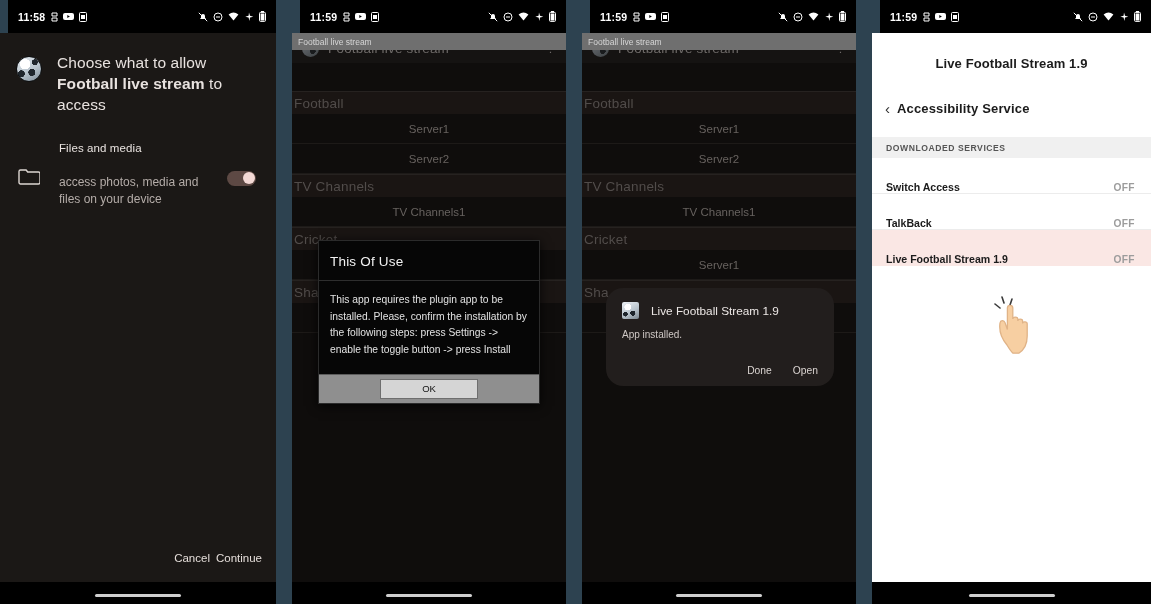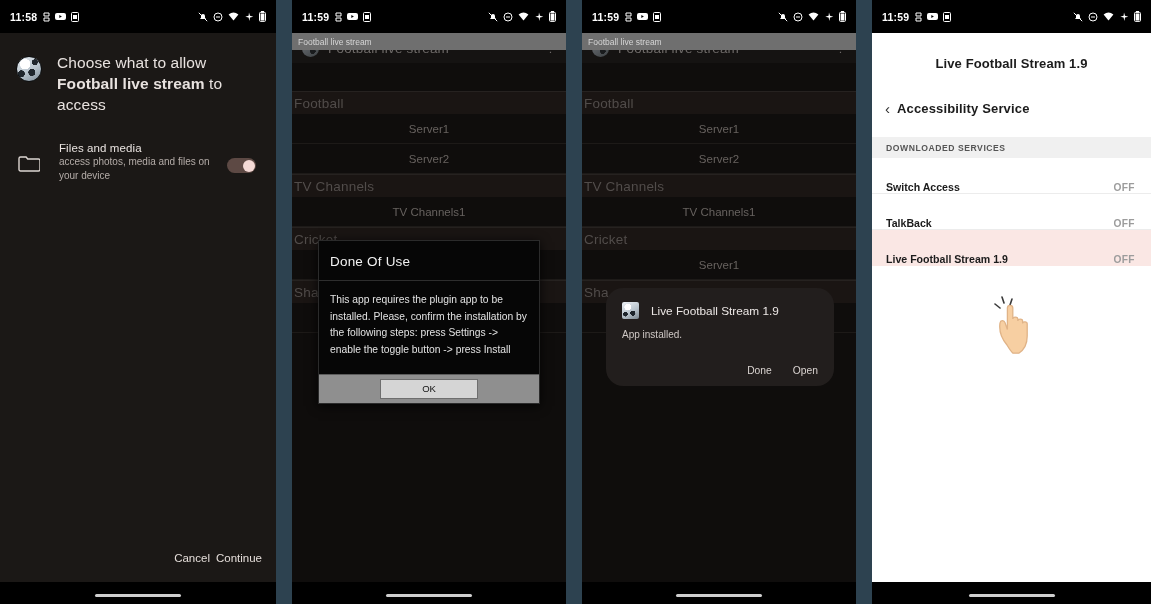--- a/index.html
+++ b/index.html
@@ -16,21 +16,21 @@
   .phone { position:absolute; top:0; height:604px; overflow:hidden; }
   .p1 { left:0;   width:276px; }
   .p2 { left:292px; width:274px; }
   .p3 { left:582px; width:274px; }
   .p4 { left:872px; width:279px; }
 
   .screen { position:absolute; inset:0; overflow:hidden; }
 
   
   .statusbar {
-    position:absolute; top:0; left:0; right:0; height:33px;
+    position:absolute; top:0; left:8px; right:0; height:33px;
     background:#000; color:#fff;
     display:flex; align-items:center; padding:0 10px;
     font-size:10.5px; font-weight:bold; letter-spacing:.2px;
     z-index:30;
   }
   .sb-time { margin-right:6px; }
   .sb-left-icons { display:flex; align-items:center; gap:5px; }
   .sb-spacer { flex:1; }
   .sb-right-icons { display:flex; align-items:center; gap:5px; }
   .sbi { display:inline-block; line-height:0; }
@@ -62,21 +62,21 @@
   .perm-title {
     margin-left:15px; color:#e8e2df; font-size:15.5px; line-height:1.35;
     font-weight:400; letter-spacing:.1px;
   }
   .perm-title b { font-weight:700; }
 
   .perm-row { display:flex; align-items:center; padding:26px 20px 0 18px; }
   .folder-ico { flex:none; width:22px; margin-top:6px; }
   .perm-texts { margin-left:19px; flex:1; }
   .perm-row-title { color:#e9e3e0; font-size:11.5px; font-weight:400; letter-spacing:.1px;}
-  .perm-row-sub { color:#b4aca8; font-size:10px; line-height:1.45; margin-top:1px; max-width:160px;}
+  .perm-row-sub { color:#b4aca8; font-size:12px; line-height:1.45; margin-top:20px; max-width:160px;}
   .toggle {
     flex:none; width:29px; height:15px; border-radius:9px; background:#5d4944;
     margin-top:6px; position:relative;
   }
   .toggle .knob {
     position:absolute; right:1.5px; top:1.5px; width:12px; height:12px;
     border-radius:50%; background:#f3d9d5;
   }
   .perm-actions {
     position:absolute; right:14px; bottom:18px; display:flex; gap:6px;
@@ -360,21 +360,21 @@
         <div class="srv-row">Server1</div>
         <div class="srv-row">Server2</div>
         <div class="sec-header">TV Channels</div>
         <div class="srv-row">TV Channels1</div>
         <div class="sec-header">Cricket</div>
         <div class="srv-row">Server1</div>
         <div class="sec-header">Sha</div>
         <div class="srv-row">Server1</div>
 
         <div class="dialog">
-          <div class="dialog-title">Done Of Use</div>
+          <div class="dialog-title">This Of Use</div>
           <div class="dialog-msg">This app requires the plugin app to be installed. Please, confirm the installation by the following steps: press Settings -&gt; enable the toggle button -&gt; press Install</div>
           <div class="dialog-btnbar">
             <div class="dialog-ok">OK</div>
           </div>
         </div>
       </div>
 
       <div class="navbar">
           <div class="navpill"></div>
         </div>

